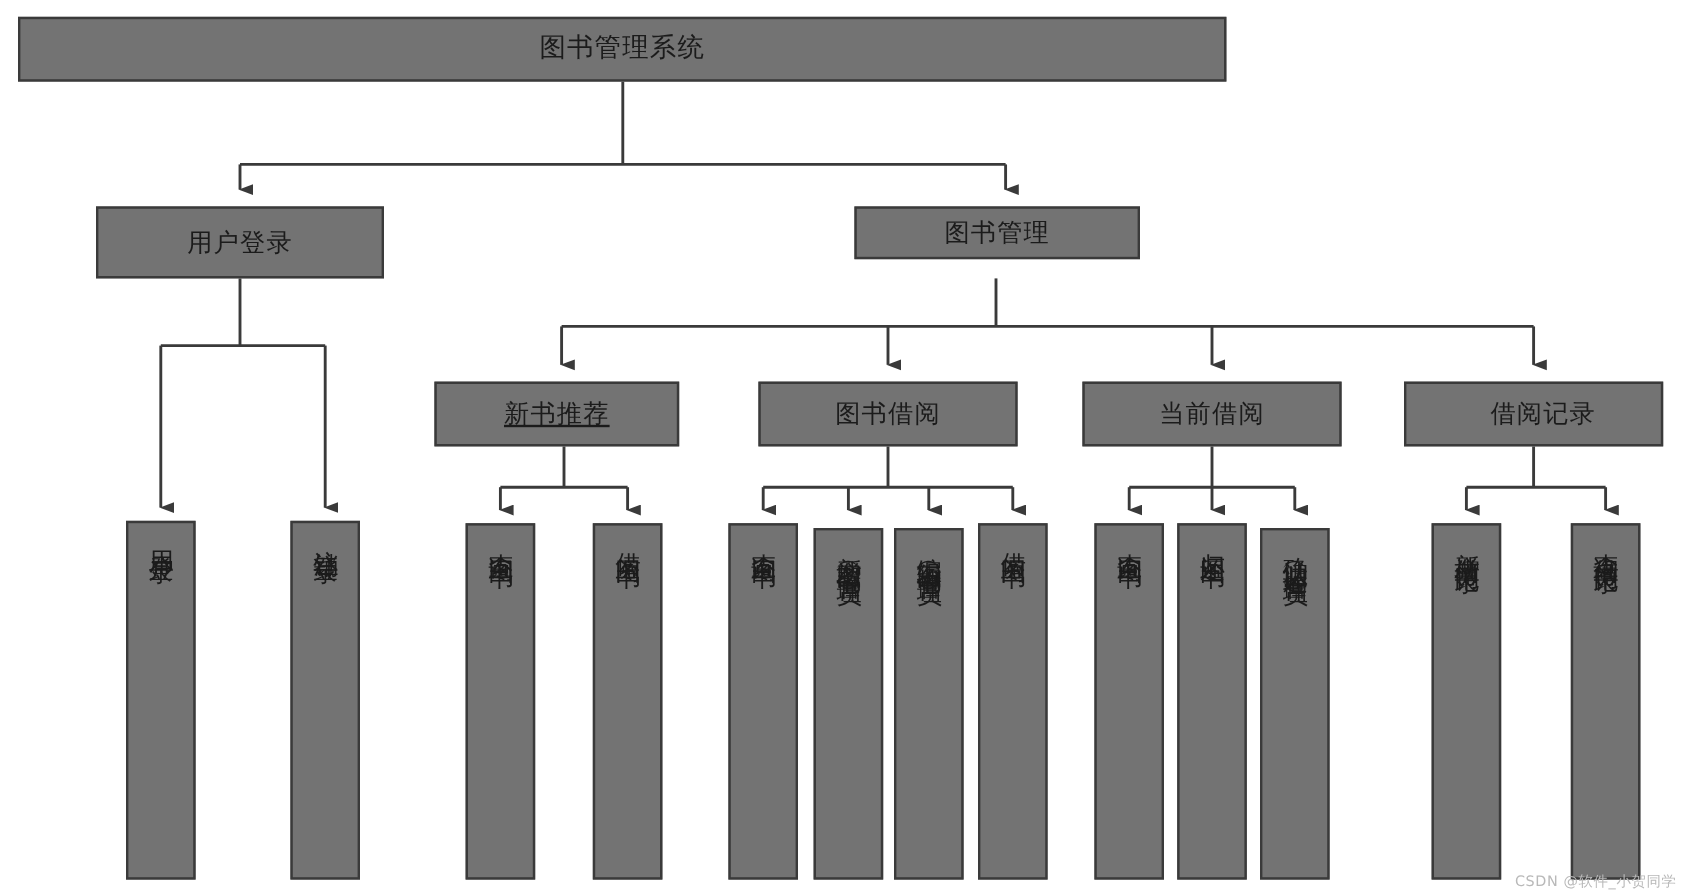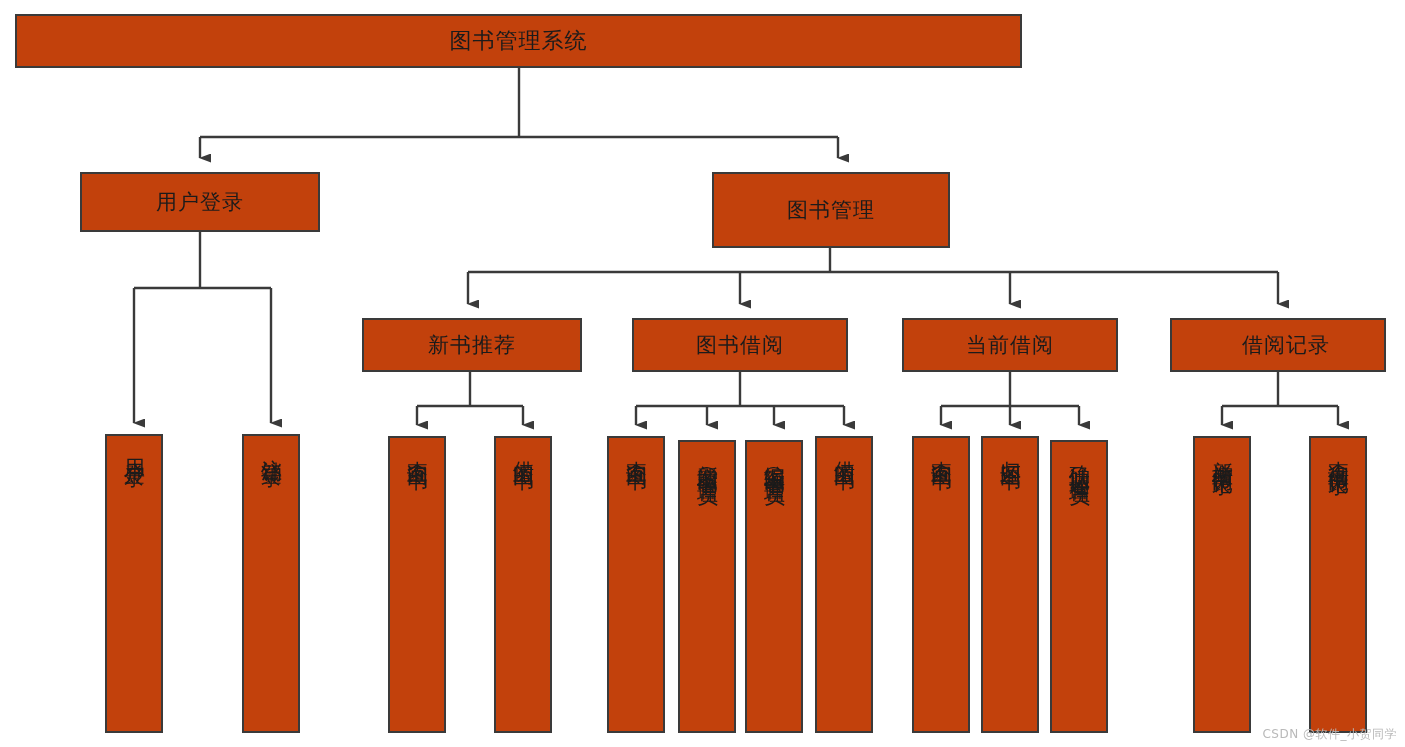--- a/index.html
+++ b/index.html
@@ -21,21 +21,21 @@
     position: absolute;
     left: 0;
     top: 0;
     width: 1405px;
     height: 747px;
     pointer-events: none;
   }
   .node {
     position: absolute;
     box-sizing: border-box;
-    background: #c2410c;
+    background: #737373;
     border: 2px solid #3a3a3a;
     display: flex;
     align-items: center;
     justify-content: center;
     color: #1b1b1b;
     z-index: 2;
   }
   .node .lbl {
     display: block;
     line-height: 1.18;
@@ -131,25 +131,25 @@
     </g>
   </svg>
 
   <div class="node root horiz" style="left:15px; top:14px; width:1007px; height:54px;">
     <span class="lbl">图书管理系统</span>
   </div>
 
   <div class="node horiz" style="left:80px; top:172px; width:240px; height:60px;">
     <span class="lbl">用户登录</span>
   </div>
-  <div class="node horiz" style="left:712px; top:172px; width:238px; height:76px;">
+  <div class="node horiz" style="left:712px; top:172px; width:238px; height:44px;">
     <span class="lbl">图书管理</span>
   </div>
 
-  <div class="node horiz" style="left:362px; top:318px; width:220px; height:54px;">
+  <div class="node horiz" style="left:362px; top:318px; width:204px; height:54px;text-decoration:underline;">
     <span class="lbl">新书推荐</span>
   </div>
   <div class="node horiz" style="left:632px; top:318px; width:216px; height:54px;">
     <span class="lbl">图书借阅</span>
   </div>
   <div class="node horiz" style="left:902px; top:318px; width:216px; height:54px;">
     <span class="lbl">当前借阅</span>
   </div>
   <div class="node horiz" style="left:1170px; top:318px; width:216px; height:54px;padding-left:16px;">
     <span class="lbl">借阅记录</span>

